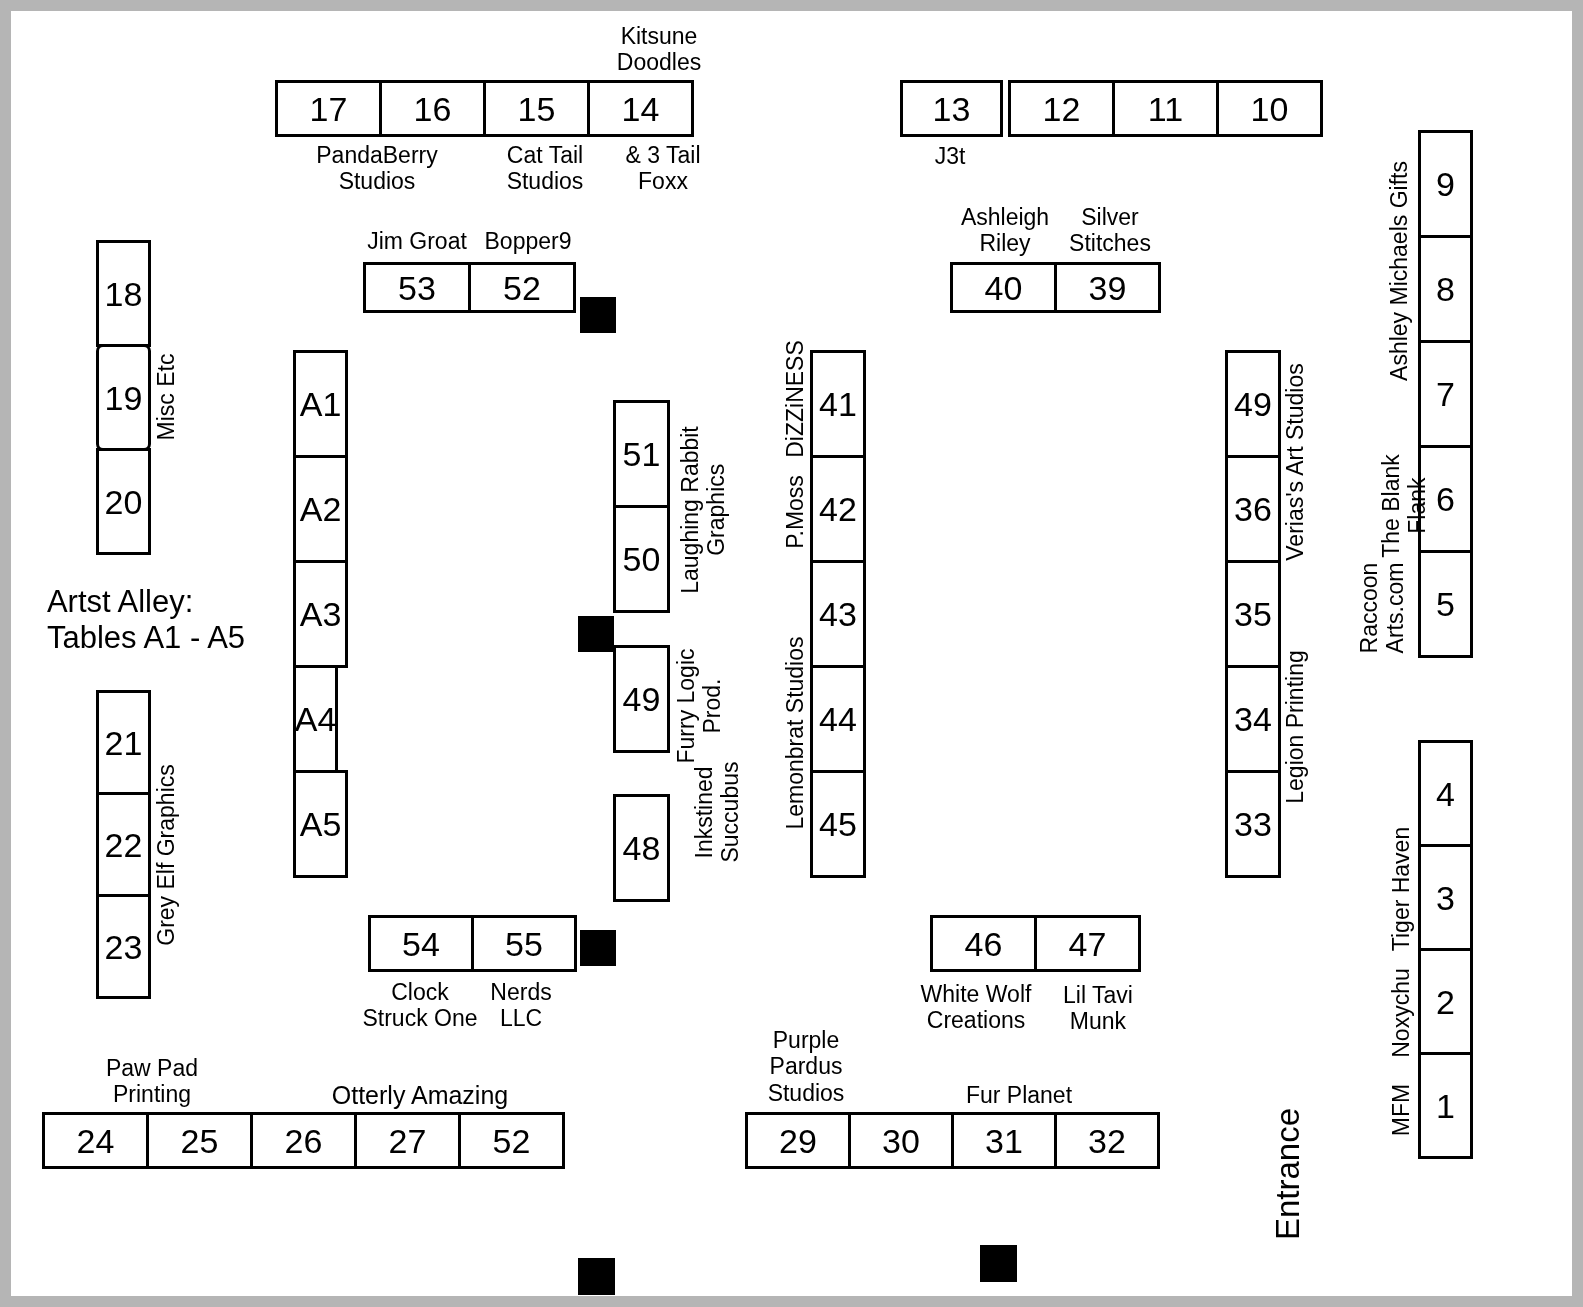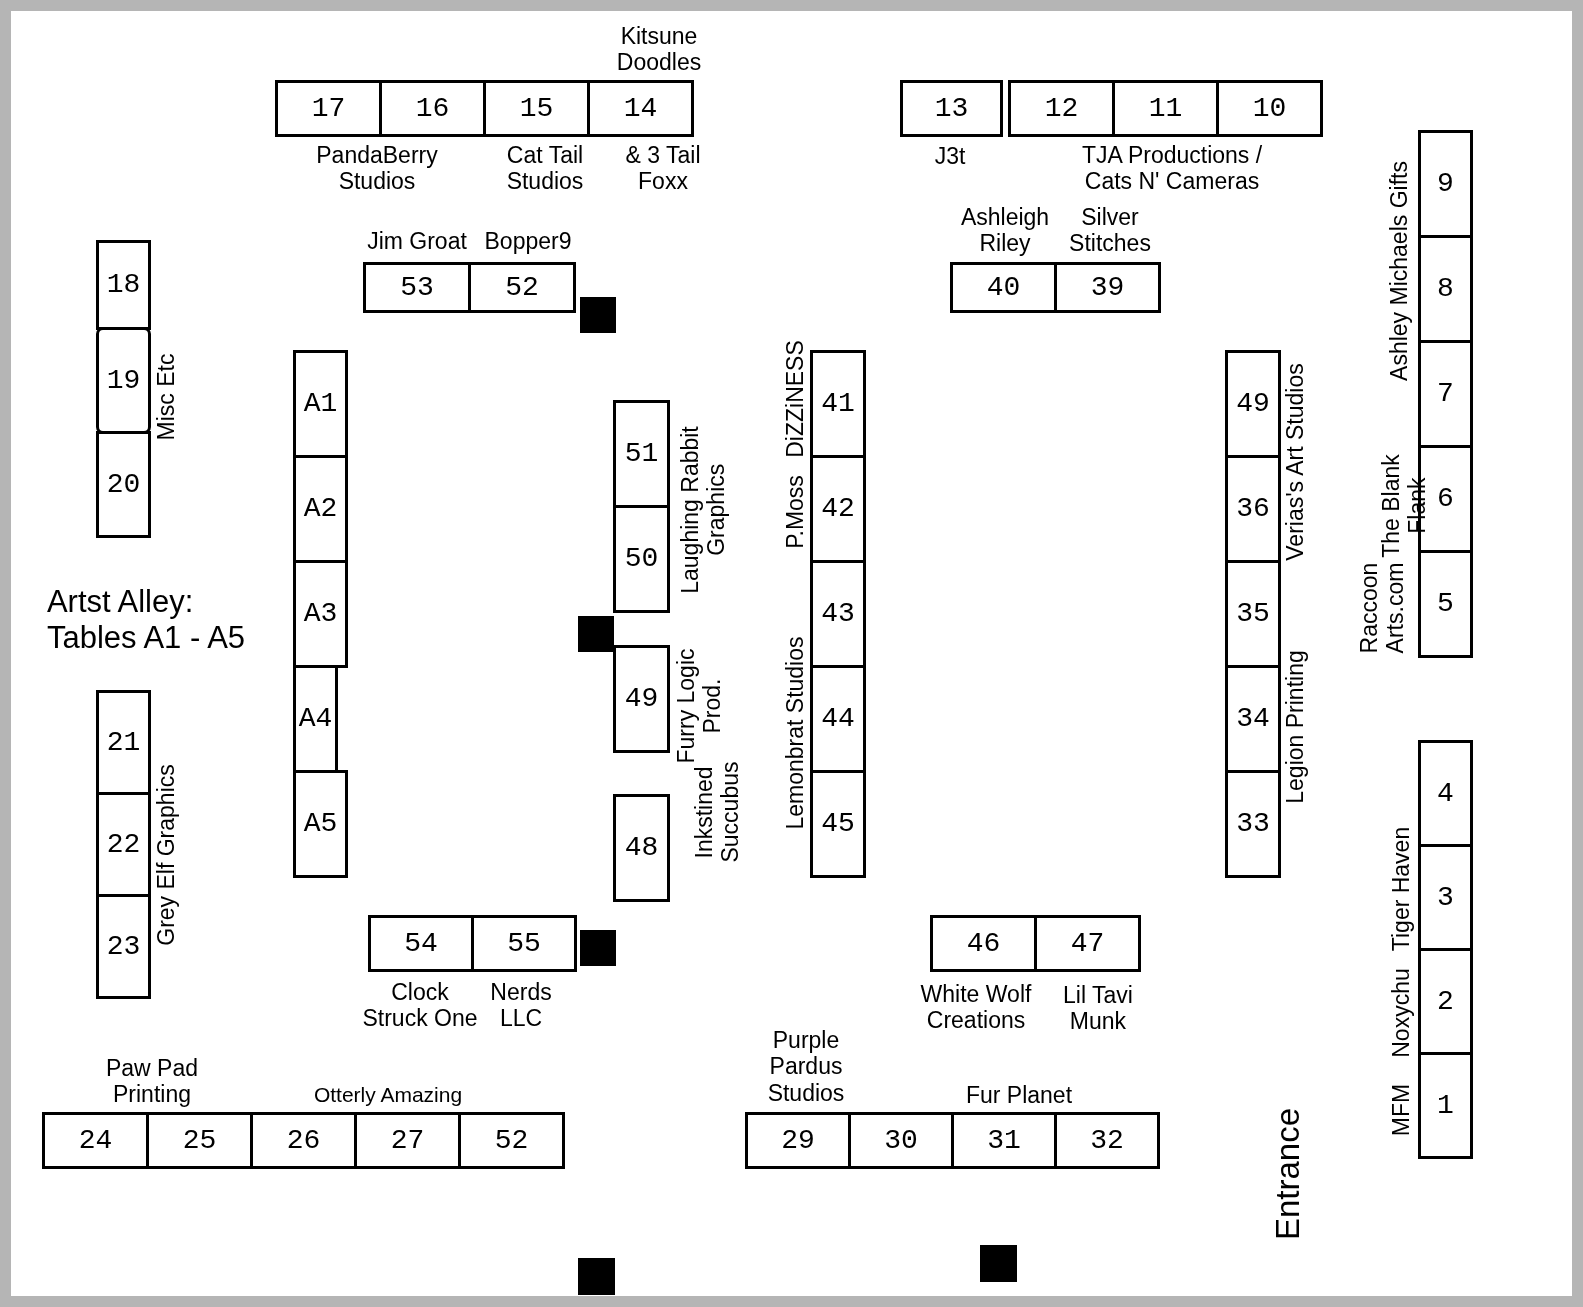--- a/index.html
+++ b/index.html
@@ -31,23 +31,22 @@
   .table-group.h { flex-direction: row; }
   .table-group.v { flex-direction: column; }
   .table-cell {
     box-sizing: border-box;
     flex: 0 0 auto;
     background: var(--table-fill, #ffffff);
     border: 3px solid var(--table-border, #000000);
     display: flex;
     align-items: center;
     justify-content: center;
-    font-size: 28px;
+    font-size: 34px;
     line-height: 1;
-    font-family: Liberation Mono, monospace;
   }
   .table-group.h .table-cell + .table-cell { margin-left: -3px; }
   .table-group.v .table-cell + .table-cell { margin-top: -3px; }
   .map-label {
     position: absolute;
     white-space: pre;
     text-align: center;
     line-height: 1.15;
     transform: translate(-50%, -50%);
     z-index: 3;
@@ -85,21 +84,21 @@
     </div>
     <div class="table-group h" style="left: 363px; top: 262px;">
       <div class="table-cell" style="width: 108px; height: 51px;">53</div>
       <div class="table-cell" style="width: 108px; height: 51px;">52</div>
     </div>
     <div class="table-group h" style="left: 950px; top: 262px;">
       <div class="table-cell" style="width: 107px; height: 51px;">40</div>
       <div class="table-cell" style="width: 107px; height: 51px;">39</div>
     </div>
     <div class="table-group v" style="left: 96px; top: 240px;">
-      <div class="table-cell" style="width: 55px; height: 90px;">18</div>
+      <div class="table-cell" style="width: 55px; height: 107px;">18</div>
       <div class="table-cell" style="width: 55px; height: 107px; border-radius: 7px;">19</div>
       <div class="table-cell" style="width: 55px; height: 107px;">20</div>
     </div>
     <div class="table-group v" style="left: 96px; top: 690px;">
       <div class="table-cell" style="width: 55px; height: 105px;">21</div>
       <div class="table-cell" style="width: 55px; height: 105px;">22</div>
       <div class="table-cell" style="width: 55px; height: 105px;">23</div>
     </div>
     <div class="table-group v" style="left: 293px; top: 350px;">
       <div class="table-cell" style="width: 55px; height: 108px;">A1</div>
@@ -166,22 +165,20 @@
     </div>
     <div class="map-label" style="left: 659px; top: 49px; font-size: 23px;">Kitsune
 Doodles</div>
     <div class="map-label" style="left: 377px; top: 168px; font-size: 23px;">PandaBerry
 Studios</div>
     <div class="map-label" style="left: 545px; top: 168px; font-size: 23px;">Cat Tail
 Studios</div>
     <div class="map-label" style="left: 663px; top: 168px; font-size: 23px;">&amp; 3 Tail
 Foxx</div>
     <div class="map-label" style="left: 950px; top: 156px; font-size: 23px;">J3t</div>
-    <div class="map-label" style="left: 1172px; top: 168px; font-size: 23px;">TJA Productions /
-Cats N' Cameras</div>
     <div class="map-label" style="left: 1005px; top: 230px; font-size: 23px;">Ashleigh
 Riley</div>
     <div class="map-label" style="left: 1110px; top: 230px; font-size: 23px;">Silver
 Stitches</div>
     <div class="map-label" style="left: 417px; top: 241px; font-size: 23px;">Jim Groat</div>
     <div class="map-label" style="left: 528px; top: 241px; font-size: 23px;">Bopper9</div>
     <div class="map-label align-left" style="left: 146px; top: 620px; font-size: 31px;">Artst Alley:
 Tables A1 - A5</div>
     <div class="map-label rotated" style="left: 166px; top: 397px; font-size: 23px;">Misc Etc</div>
     <div class="map-label rotated" style="left: 166px; top: 855px; font-size: 23px;">Grey Elf Graphics</div>
@@ -207,21 +204,21 @@
     <div class="map-label" style="left: 420px; top: 1005px; font-size: 23px;">Clock
 Struck One</div>
     <div class="map-label" style="left: 521px; top: 1005px; font-size: 23px;">Nerds
 LLC</div>
     <div class="map-label" style="left: 976px; top: 1007px; font-size: 23px;">White Wolf
 Creations</div>
     <div class="map-label" style="left: 1098px; top: 1008px; font-size: 23px;">Lil Tavi
 Munk</div>
     <div class="map-label" style="left: 152px; top: 1081px; font-size: 23px;">Paw Pad
 Printing</div>
-    <div class="map-label" style="left: 388px; top: 1095px; font-size: 21px;">Otterly Amazing</div>
+    <div class="map-label" style="left: 420px; top: 1095px; font-size: 25px;">Otterly Amazing</div>
     <div class="map-label" style="left: 806px; top: 1067px; font-size: 23px;">Purple
 Pardus
 Studios</div>
     <div class="map-label" style="left: 1019px; top: 1095px; font-size: 23px;">Fur Planet</div>
     <div class="map-label rotated" style="left: 1288px; top: 1174px; font-size: 33px;">Entrance</div>
     <div class="pillar" style="left: 580px; top: 297px; width: 36px; height: 36px;"></div>
     <div class="pillar" style="left: 578px; top: 616px; width: 36px; height: 36px;"></div>
     <div class="pillar" style="left: 580px; top: 930px; width: 36px; height: 36px;"></div>
     <div class="pillar" style="left: 578px; top: 1258px; width: 37px; height: 37px;"></div>
     <div class="pillar" style="left: 980px; top: 1245px; width: 37px; height: 37px;"></div>

